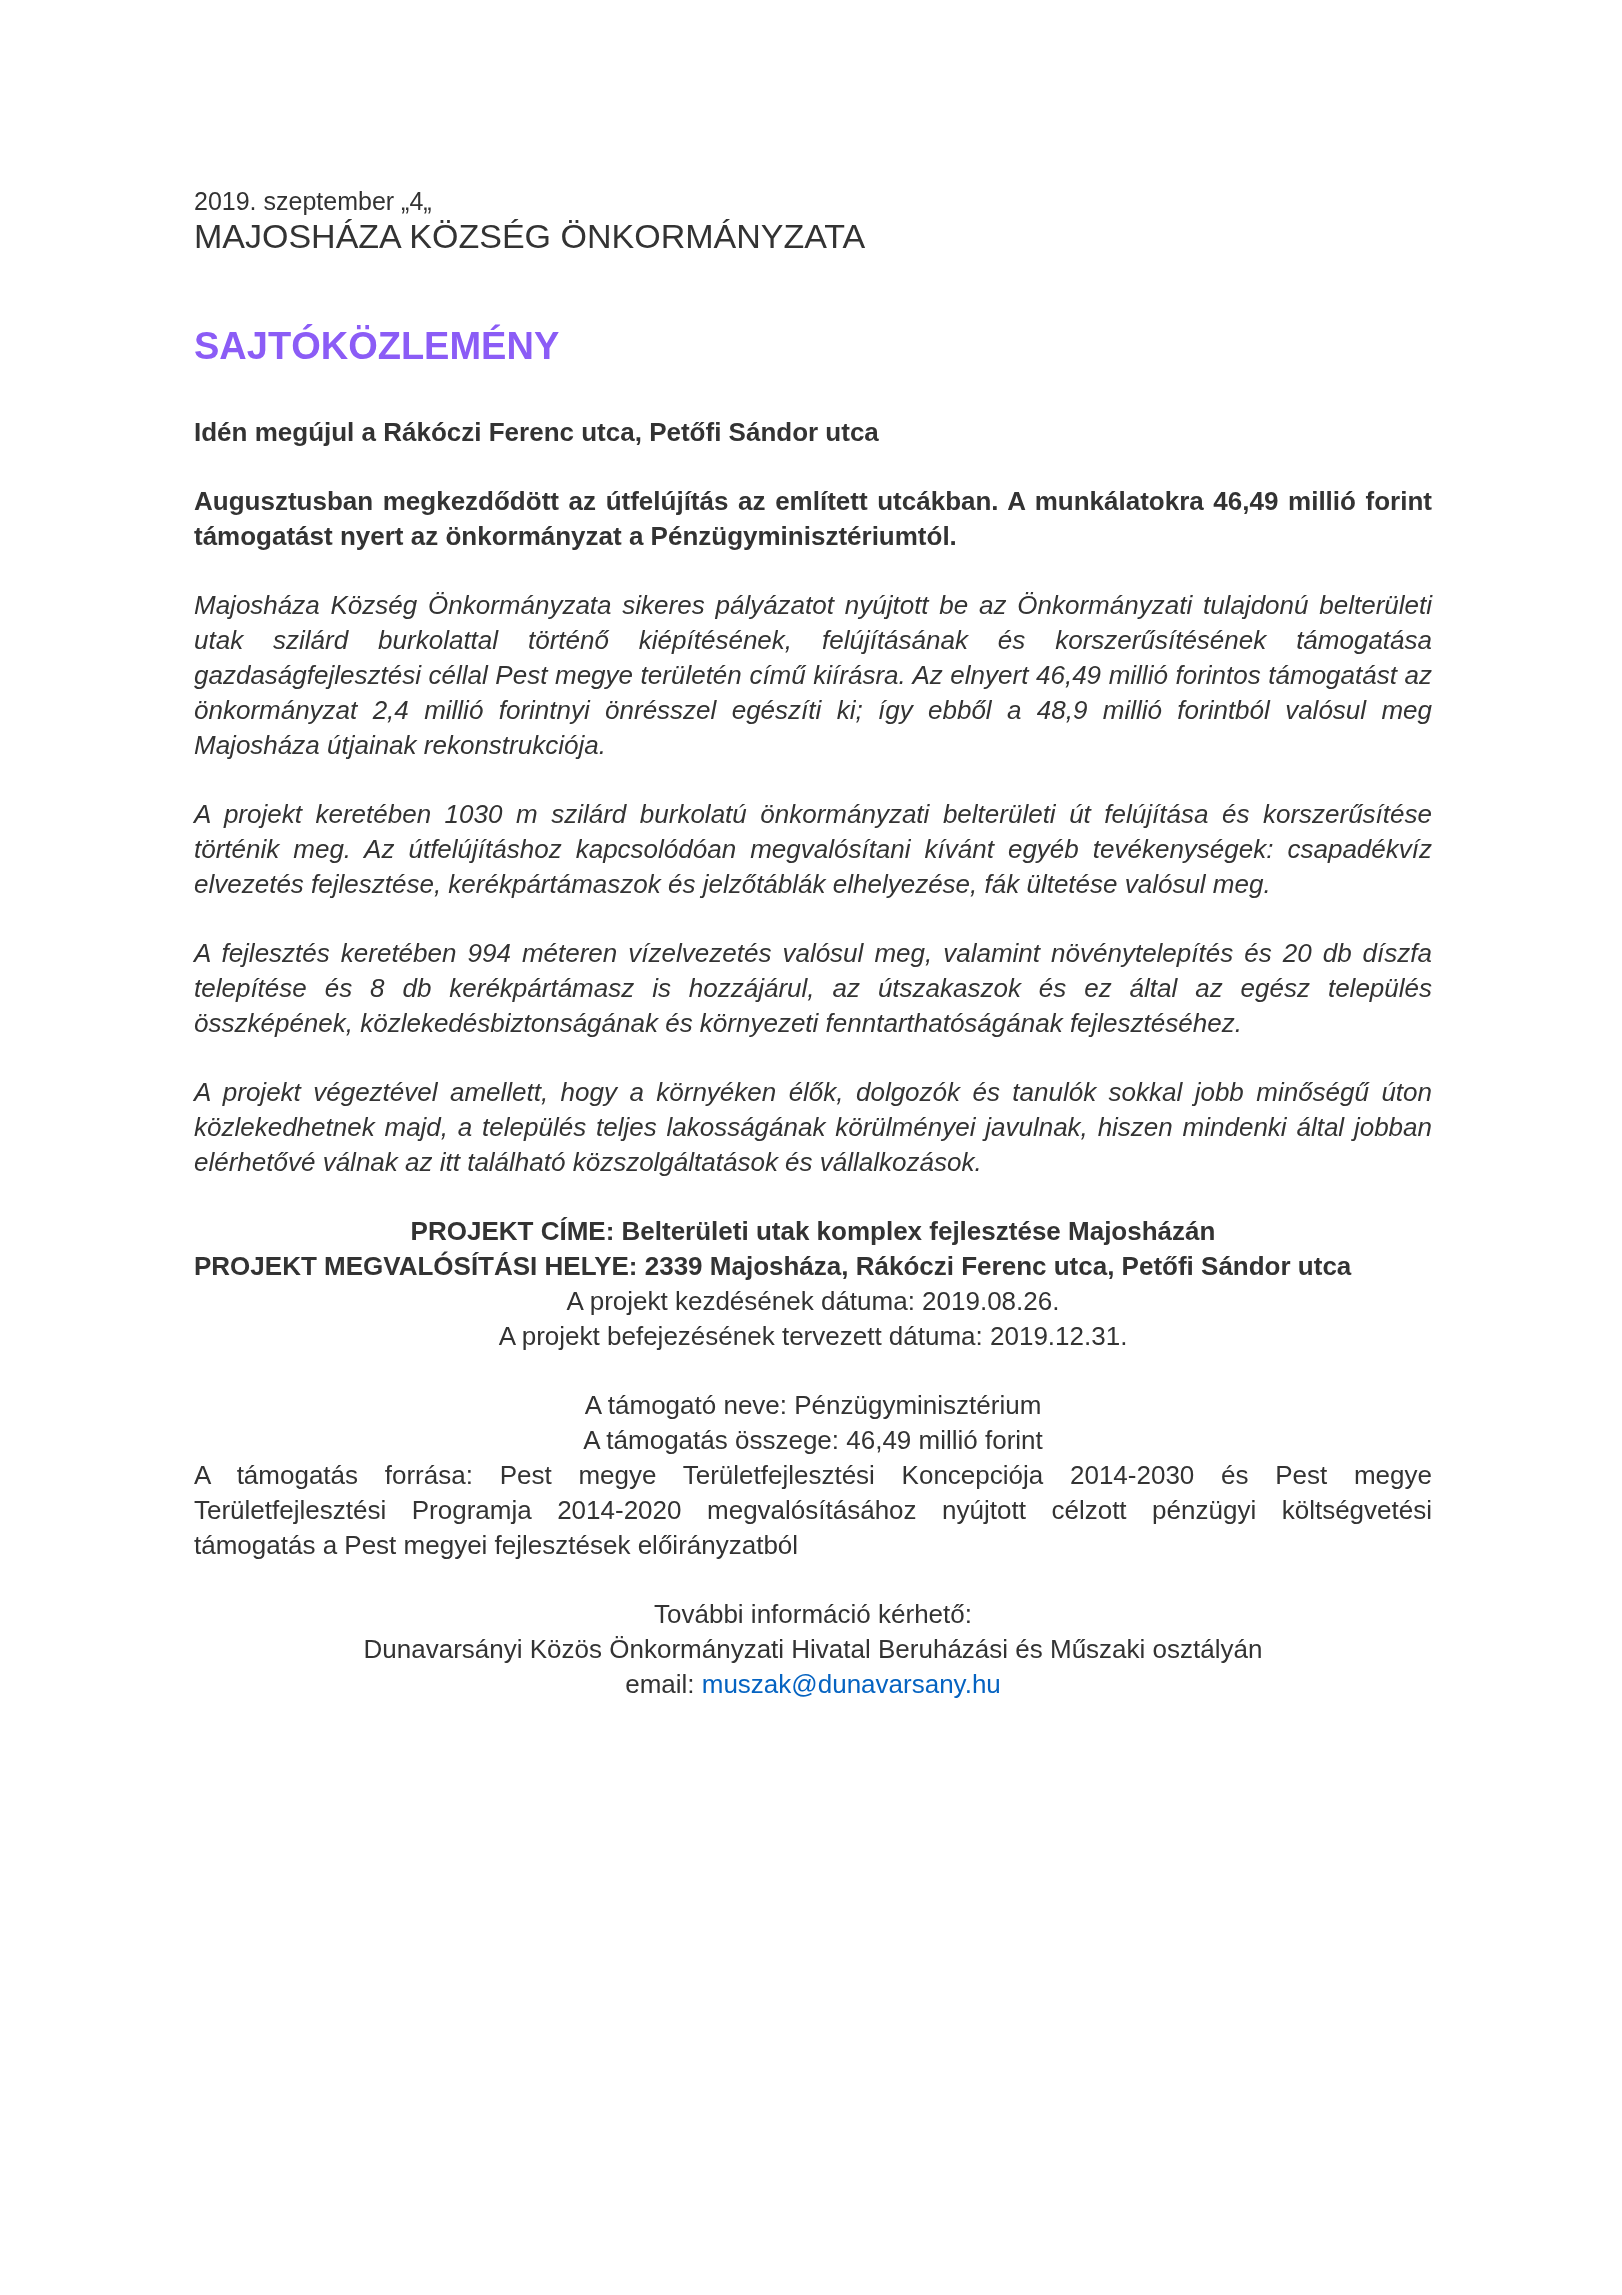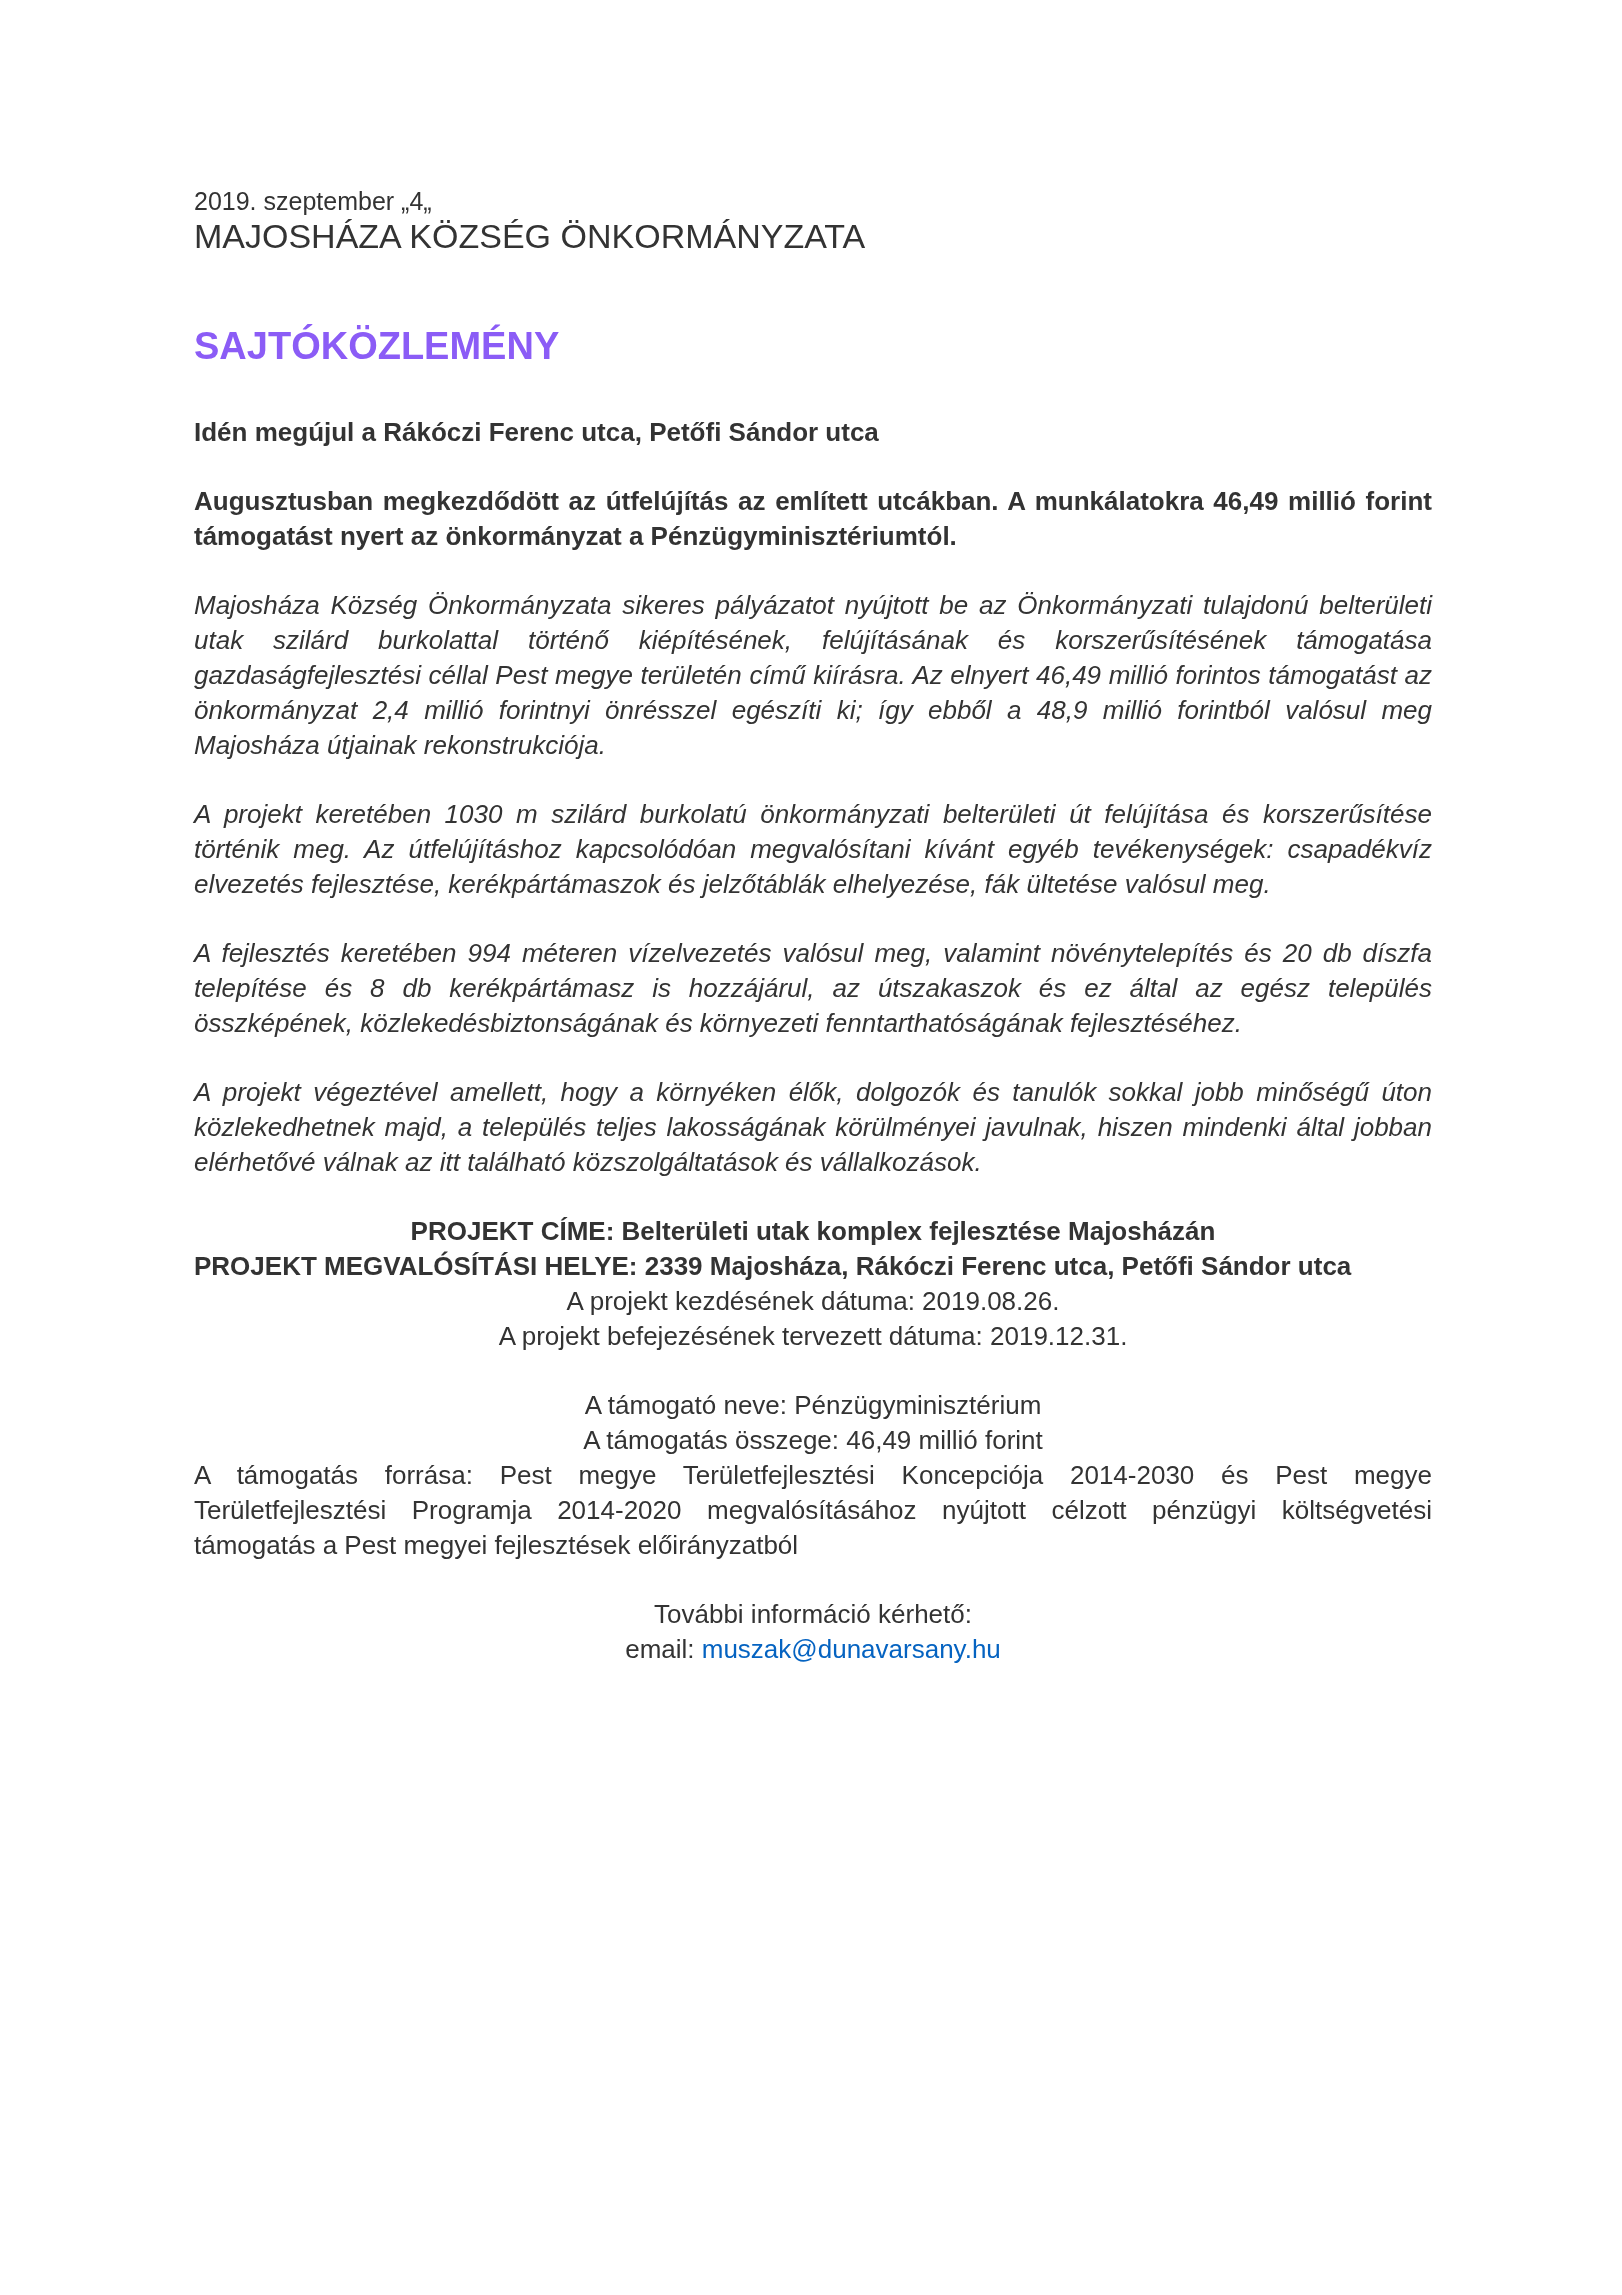--- a/index.html
+++ b/index.html
@@ -103,17 +103,18 @@
   </div>
 
   <div class="block">
     <span class="line">A támogató neve: Pénzügyminisztérium</span>
     <span class="line">A támogatás összege: 46,49 millió forint</span>
     <span class="line justify">A támogatás forrása: Pest megye Területfejlesztési Koncepciója 2014-2030 és Pest megye Területfejlesztési Programja 2014-2020 megvalósításához nyújtott célzott pénzügyi költségvetési támogatás a Pest megyei fejlesztések előirányzatból</span>
   </div>
 
   <div class="block">
     <span class="line">További információ kérhető:</span>
+    <span class="line">Dunavarsányi Közös Önkormányzati Hivatal Beruházási és Műszaki osztályán</span>
     <span class="line"><span>email: </span><a class="link">muszak@dunavarsany.hu</a></span>
   </div>
 
 </div>
 
 
 </body></html>

